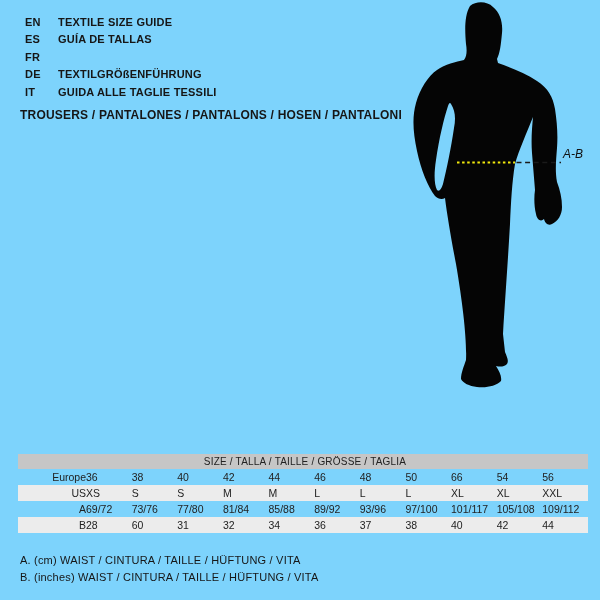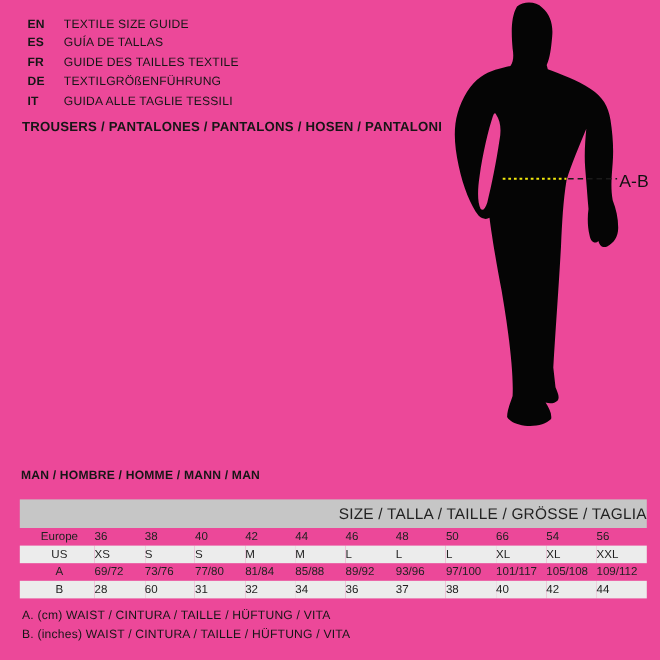--- a/index.html
+++ b/index.html
@@ -1,53 +1,53 @@
 <!DOCTYPE html>
 <html><head>
 <meta charset="utf-8">
 <style>
   html,body{margin:0;padding:0;background:#fff;}
   .page{
-    position:relative;width:600px;height:600px;background:#ec4899;overflow:hidden;
+    position:relative;width:600px;height:600px;background:#7dd3fc;overflow:hidden;
     font-family:"Liberation Sans","DejaVu Sans",sans-serif;color:#161616;
   }
   
   .lang-block{position:absolute;left:25px;top:13px;}
   .lang-row{display:flex;height:17.5px;align-items:center;}
   .lang-code{width:33px;font-size:11px;font-weight:bold;letter-spacing:.2px;}
-  .lang-label{font-size:11px;font-weight:normal;letter-spacing:.2px;white-space:nowrap;}
+  .lang-label{font-size:11px;font-weight:bold;letter-spacing:.2px;white-space:nowrap;}
   .product-title{
     position:absolute;left:20px;top:108px;font-size:12px;font-weight:bold;
     letter-spacing:.2px;white-space:nowrap;
   }
   
   .figure-wrap{position:absolute;left:405px;top:0px;width:180px;height:400px;}
   .figure-wrap svg{display:block;width:100%;height:100%;}
   .measure-label{
-    position:absolute;left:563px;top:157px;font-size:16px;font-weight:normal;
-    color:#111;white-space:nowrap;
+    position:absolute;left:563px;top:147px;font-size:12px;font-weight:normal;
+    color:#111;white-space:nowrap;font-style:italic;
   }
   
   .section-title{
     position:absolute;left:19px;top:426px;font-size:11px;font-weight:bold;
     letter-spacing:.2px;white-space:nowrap;
   }
   
   .size-table{
     position:absolute;left:18px;top:454px;width:570px;
     border-collapse:collapse;table-layout:fixed;
     font-size:10.5px;color:#222;
   }
   .size-table col.c-label{width:68px;}
   .size-table th{
-    height:26px;font-weight:normal;text-align:right;padding:0 0 0 4px;
-    font-size:14px;color:#222;letter-spacing:.2px;white-space:nowrap;
+    height:15px;font-weight:normal;text-align:center;padding:0 0 0 4px;
+    font-size:10px;color:#222;letter-spacing:.2px;white-space:nowrap;
   }
   .size-table td{height:16px;padding:0;text-align:left;white-space:nowrap;}
-  .size-table td.lbl{text-align:center;padding-left:4px;}
+  .size-table td.lbl{text-align:right;padding-left:4px;}
   
   .footnotes{position:absolute;left:20px;top:552px;}
   .footnote{font-size:11px;font-weight:normal;letter-spacing:.2px;height:16.5px;
     line-height:16.5px;white-space:nowrap;}
 </style>
 </head>
 <body>
 
 <div class="page">
 
@@ -55,21 +55,20 @@
     <div class="lang-row">
       <span class="lang-code">EN</span>
       <span class="lang-label">TEXTILE SIZE GUIDE</span>
     </div>
     <div class="lang-row">
       <span class="lang-code">ES</span>
       <span class="lang-label">GUÍA DE TALLAS</span>
     </div>
     <div class="lang-row">
       <span class="lang-code">FR</span>
-      <span class="lang-label">GUIDE DES TAILLES TEXTILE</span>
     </div>
     <div class="lang-row">
       <span class="lang-code">DE</span>
       <span class="lang-label">TEXTILGRÖßENFÜHRUNG</span>
     </div>
     <div class="lang-row">
       <span class="lang-code">IT</span>
       <span class="lang-label">GUIDA ALLE TAGLIE TESSILI</span>
     </div>
   </div>
@@ -119,21 +118,20 @@
            C441,190 439,192 437,190
            C434,184 434,173 436,160
            C439,139 444,118 448,106
            C449,103 450,102 451,104 Z"></path>
       <line x1="457" y1="162.5" x2="515" y2="162.5" stroke="#f2e90c" stroke-width="2" stroke-dasharray="2.5 2.6"></line>
       <line x1="516.5" y1="162.5" x2="561" y2="162.5" stroke="#1a1a1a" stroke-width="1.4" stroke-dasharray="5 3.6"></line>
     </svg>
   </div>
   <div class="measure-label">A-B</div>
 
-  <div class="section-title">MAN / HOMBRE / HOMME / MANN / MAN</div>
 
   <table class="size-table">
     <colgroup>
       <col class="c-label">
         <col>
         <col>
         <col>
         <col>
         <col>
         <col>

